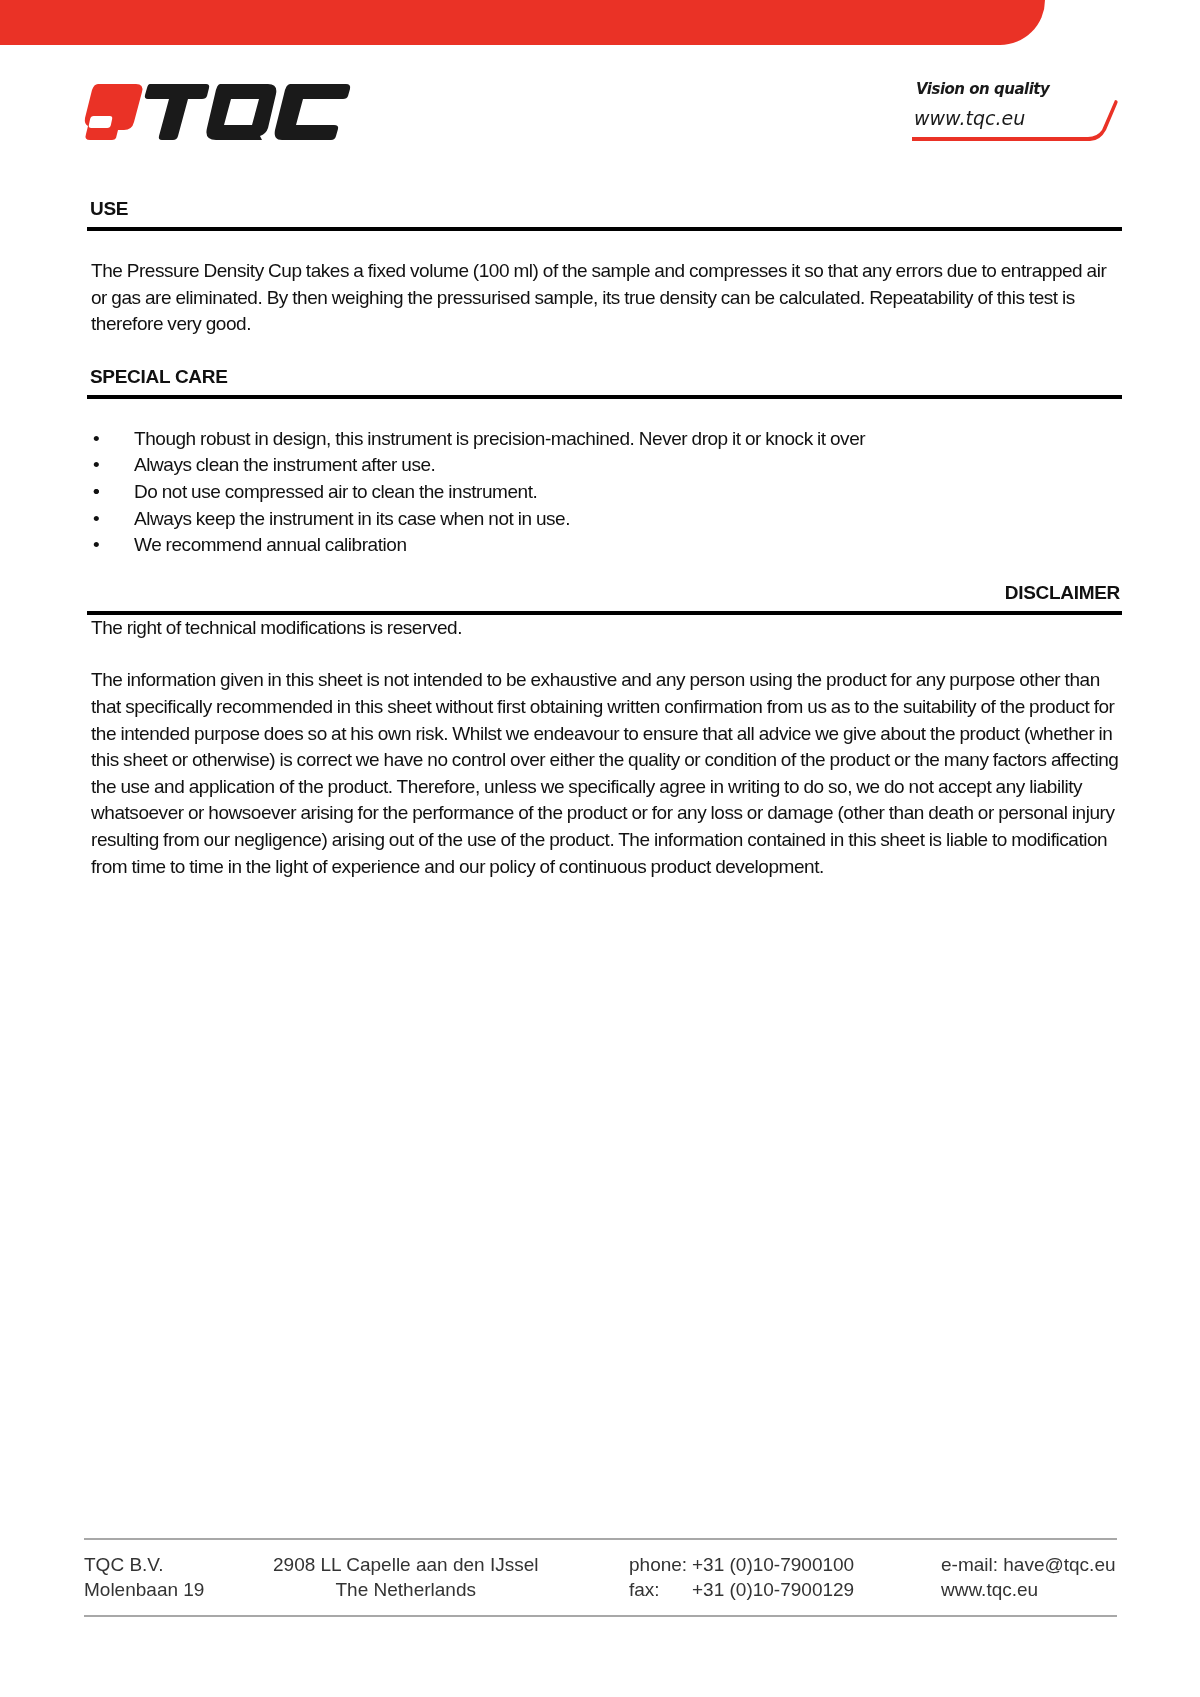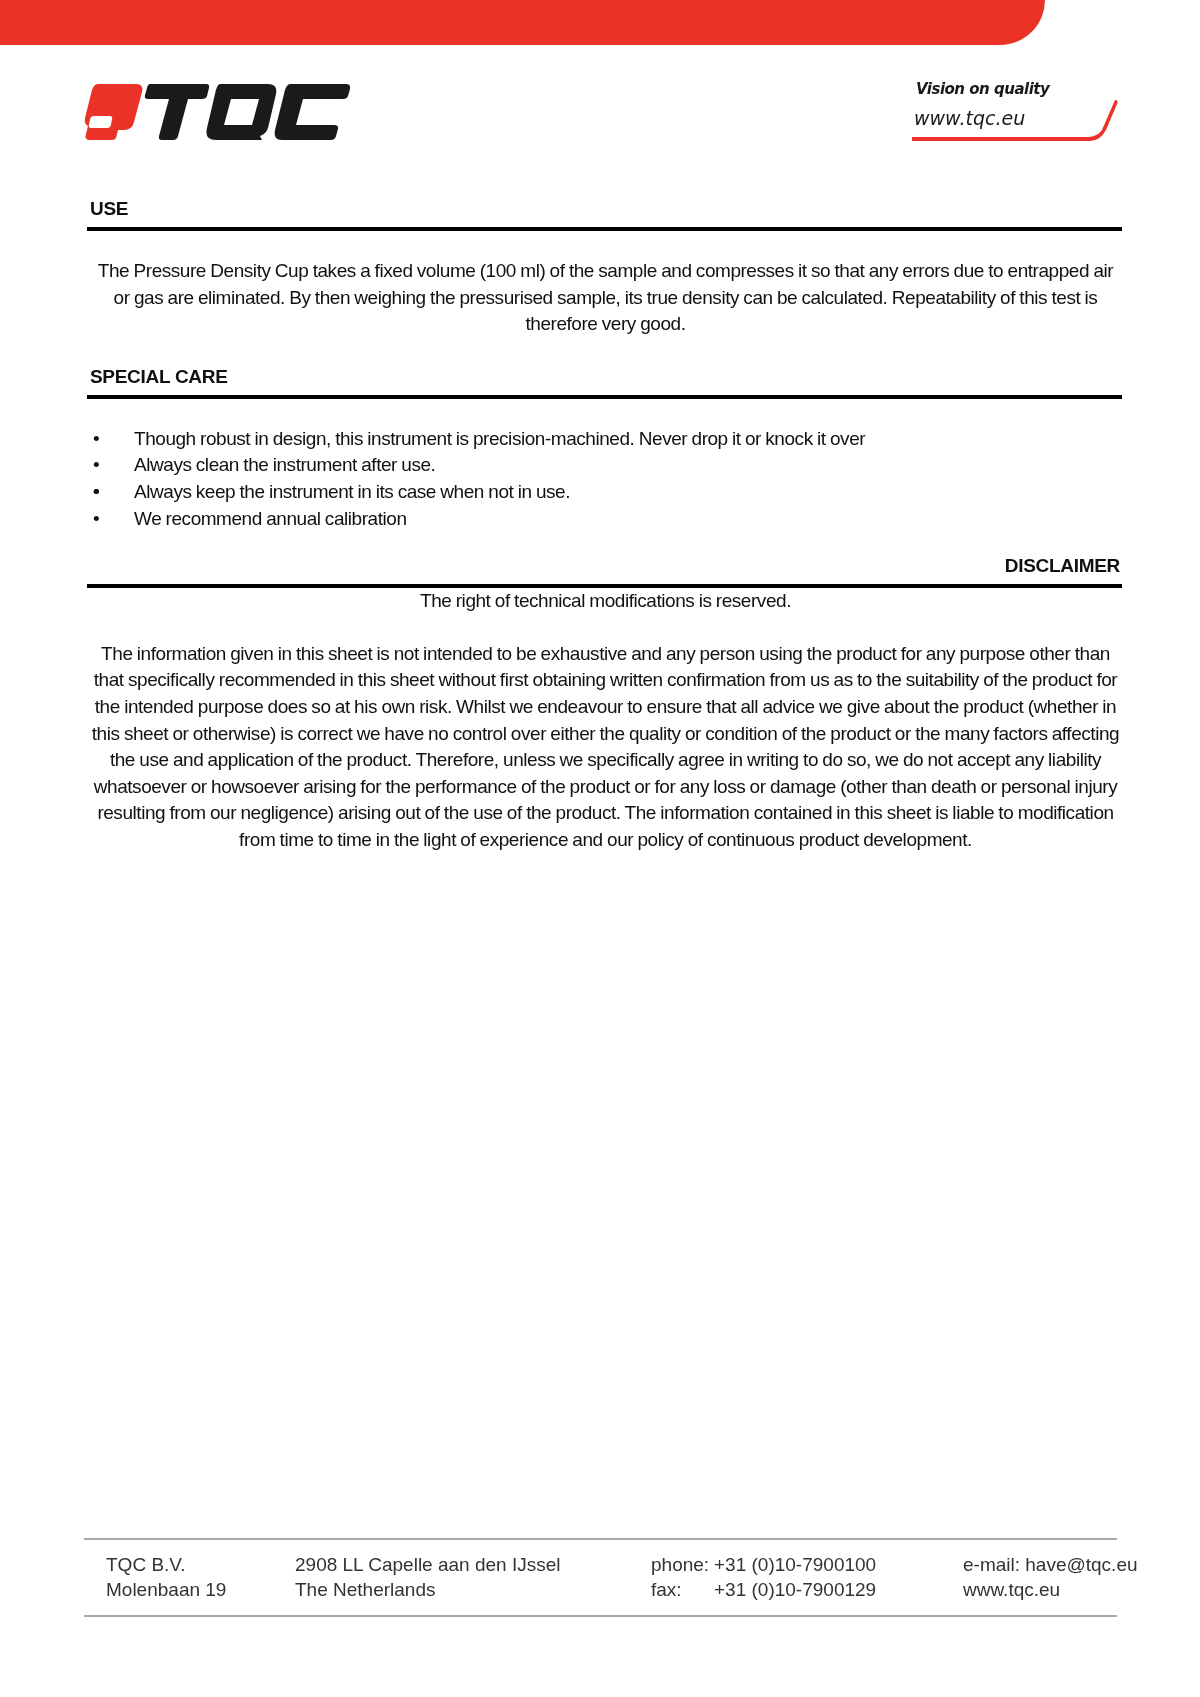--- a/index.html
+++ b/index.html
@@ -6,33 +6,33 @@
     body { width: 1200px; height: 1697px; position: relative; overflow: hidden; font-family: "Liberation Sans", "DejaVu Sans", sans-serif; color: #111; }
     .topbar { position: absolute; left: 0; top: 0; width: 1045px; height: 45px; background: #ea3226; border-bottom-right-radius: 60px; }
     .logo { position: absolute; left: 84px; top: 82px; width: 270px; height: 60px; }
     .tagline { position: absolute; left: 912px; top: 80px; width: 210px; height: 68px; }
     .tagline .t1 { position: absolute; left: 4px; top: 0; font-family: "DejaVu Sans", sans-serif; font-weight: bold; font-style: italic; font-size: 15px; color: #1a1a1a; letter-spacing: -0.5px; white-space: nowrap; }
     .tagline .t2 { position: absolute; left: 2px; top: 27px; font-family: "DejaVu Sans", sans-serif; font-style: italic; font-size: 19px; color: #1a1a1a; white-space: nowrap; }
     .tagline svg { position: absolute; left: 0; top: 0; }
     .content { position: absolute; left: 88px; top: 198px; width: 1032px; }
     .section-head { font-weight: bold; font-size: 19px; letter-spacing: -0.3px; margin: 0; padding: 0 0 6px 2px; height: 23px; }
     .rule { height: 4px; background: #000; margin-left: -1px; margin-right: -2px; }
-    .para { font-size: 19px; line-height: 26.6px; margin: 0; letter-spacing: -0.45px; word-spacing: -0.5px; padding-left: 3px; text-align: center; }
+    .para { font-size: 19px; line-height: 26.6px; margin: 0; letter-spacing: -0.45px; word-spacing: -0.5px; padding-left: 3px; }
     .use-para { margin-top: 27px; }
     .sc-head { margin-top: 28px; }
     ul.bullets { list-style: none; margin: 27px 0 0 0; padding: 0; }
     ul.bullets li { position: relative; padding-left: 46px; font-size: 19px; line-height: 26.6px; letter-spacing: -0.45px; word-spacing: -0.5px; }
     ul.bullets li .dot { position: absolute; left: 5px; top: 0; }
     .disc-head { margin-top: 23px; text-align: right; }
     .disc-p1 { }
     .disc-p2 { margin-top: 26px; }
     .footer { position: absolute; left: 84px; top: 1538px; width: 1033px; height: 75px; border-top: 2px solid #a8a8a8; border-bottom: 2px solid #a8a8a8; }
-    .footer .col { position: absolute; top: 12px; font-size: 19px; line-height: 25px; color: #333; white-space: nowrap; margin-left: 22px; }
+    .footer .col { position: absolute; top: 12px; font-size: 19px; line-height: 25px; color: #333; white-space: nowrap; }
     .footer .c1 { left: 0; }
-    .footer .c2 { left: 189px; }
+    .footer .c2 { left: 189px; text-align: center; }
     .footer .c3 { left: 545px; }
     .footer .c4 { left: 857px; }
     .footer .lbl { display: inline-block; width: 63px; }
   </style>
 </head>
 <body>
 
 <div class="topbar" style="background: rgb(234, 50, 38);"></div>
 
 <div class="logo">
@@ -64,21 +64,21 @@
     <p class="para use-para">The Pressure Density Cup takes a fixed volume (100 ml) of the sample and compresses it so that any errors due to entrapped air or gas are eliminated. By then weighing the pressurised sample, its true density can be calculated. Repeatability of this test is therefore very good.</p>
   </div>
 
   <div>
     <h2 class="section-head sc-head">SPECIAL CARE</h2>
     <div class="rule"></div>
     <ul class="bullets">
       <li><span class="dot">•</span><span>Though robust in design, this instrument is precision-machined. Never drop it or knock it over</span></li>
       <li><span class="dot">•</span><span>Always clean the instrument after use.</span></li>
       <li><span class="dot">•</span></li>
-      <li><span class="dot">•</span></li>
+      <li><span class="dot">•</span><span>Do not use compressed air to clean the instrument.</span></li>
       <li><span class="dot">•</span><span>Always keep the instrument in its case when not in use.</span></li>
       <li><span class="dot">•</span><span>We recommend annual calibration</span></li>
     </ul>
   </div>
 
   <div>
     <h2 class="section-head disc-head">DISCLAIMER</h2>
     <div class="rule"></div>
     <p class="para disc-p1">The right of technical modifications is reserved.</p>
     <p class="para disc-p2">The information given in this sheet is not intended to be exhaustive and any person using the product for any purpose other than that specifically recommended in this sheet without first obtaining written confirmation from us as to the suitability of the product for the intended purpose does so at his own risk.  Whilst we endeavour to ensure that all advice we give about the product (whether in this sheet or otherwise) is correct we have no control over either the quality or condition of the product or the many factors affecting the use and application of the product. Therefore, unless we specifically agree in writing to do so, we do not accept any liability whatsoever or howsoever arising for the performance of the product or for any loss or damage (other than death or personal injury resulting from our negligence) arising out of the use of the product. The information contained in this sheet is liable to modification from time to time in the light of experience and our policy of continuous product development.</p>

